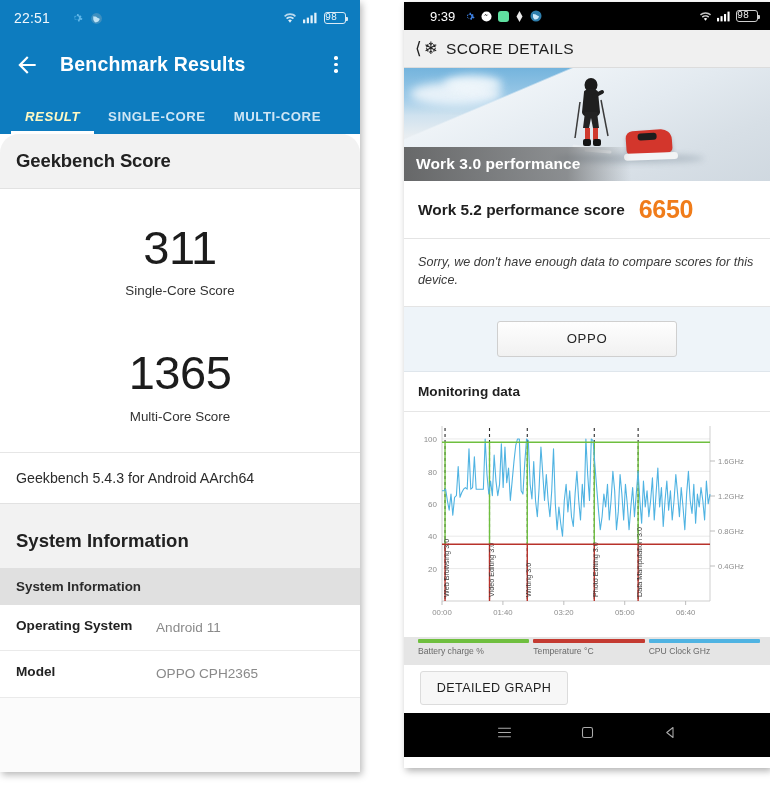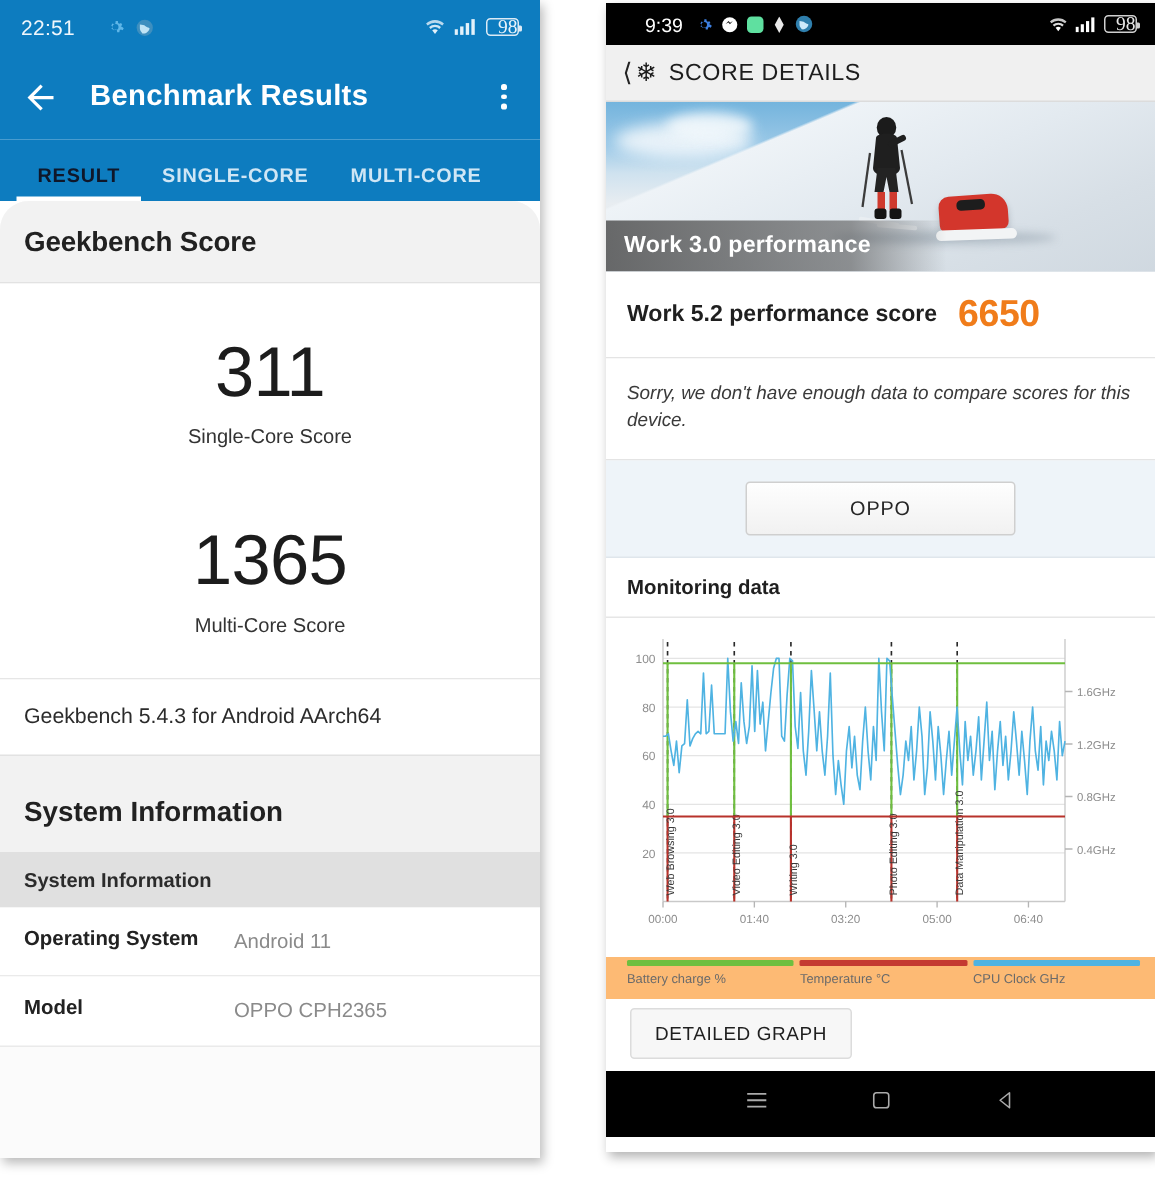--- a/index.html
+++ b/index.html
@@ -44,22 +44,22 @@
     gap: 12px;
   }
   .gb-status .clock { font-size: 14px; letter-spacing:.2px; color:#f0f7fc; }
   .gb-status .st-icons-l { display:flex; align-items:center; gap:7px; margin-left:9px; }
   .gb-status .spacer { flex: 1; }
   .gb-status .st-icons-r { display:flex; align-items:center; gap:6px; }
 
   .batt {
     border: 1.4px solid #dbeaf5; border-radius: 3px;
     width: 22px; height: 12px; position: relative;
-    font-size: 13px; color: #eaf4fb; text-align: right;
-    line-height: 10px; font-family:Liberation Serif, serif;
+    font-size: 10px; color: #eaf4fb; text-align: left;
+    line-height: 10px; font-family:Liberation Mono, monospace;
   }
   .batt:after {
     content:""; position:absolute; right:-3px; top:3.5px;
     width:2px; height:4px; background:#dbeaf5; border-radius:0 1px 1px 0;
   }
   .batt.dark { border-color:#cfcfcf; color:#e8e8e8; }
   .batt.dark:after { background:#cfcfcf; }
 
   .gb-appbar {
     background: #0d7cbf; height: 57px;
@@ -77,21 +77,21 @@
   .gb-tabs {
     background: #0d7cbf; height: 41px;
     display: flex; align-items: flex-end; padding-left: 11px;
     position: relative;
   }
   .gb-tab {
     color: #cfe6f5; font-size: 13.2px; font-weight: bold;
     letter-spacing: .55px; padding: 0 14px 10px 14px;
     cursor: pointer; position: relative;
   }
-  .gb-tab.active { color: #0f172a; }
+  .gb-tab.active { color: #fef9c3; font-style: italic; }
   .gb-tab.active:after {
     content:""; position:absolute; left:0; right:0; bottom:0;
     height:3px; background:#fff;
   }
 
   .gb-body { background:#fbfbfb; height: 759px; overflow:hidden;border-radius:19px; }
   .sec-head {
     background:#f2f2f2; padding: 16px 16px 16px 16px;
     border-bottom: 1px solid #e2e2e2;
   }
@@ -220,21 +220,21 @@
     display:flex; align-items:center; justify-content:center;
     font-size:13.2px; color:#262626; letter-spacing:.6px; cursor:pointer;
   }
   .pm-monhead {
     background:#fff; padding: 12px 14px; font-size: 13.6px;
     font-weight:bold; color:#1f1f1f; border-bottom:1px solid #e6e6e6;
   }
 
   .chart-wrap { background:#fff; padding: 6px 8px 0 8px; }
   .legend {
-    background:#fdba74; display:flex; padding: 2px 10px 9px 14px; gap: 4px; justify-content: center;
+    background:#e5e5e5; display:flex; padding: 2px 10px 9px 14px; gap: 4px; justify-content: center;
   }
   .leg-item { flex:1; }
   .leg-bar { height: 4px; border-radius:1px; }
   .leg-txt { font-size: 8.6px; color:#6a6a6a; margin-top: 3px; }
 
   .pm-detailwrap { background:#fff; padding: 6px 0 8px 16px; }
   .pm-detail {
     width: 148px; height: 34px; background:#f7f7f7;
     border:1px solid #dcdcdc; border-radius:3px;
     display:flex; align-items:center; justify-content:center;

